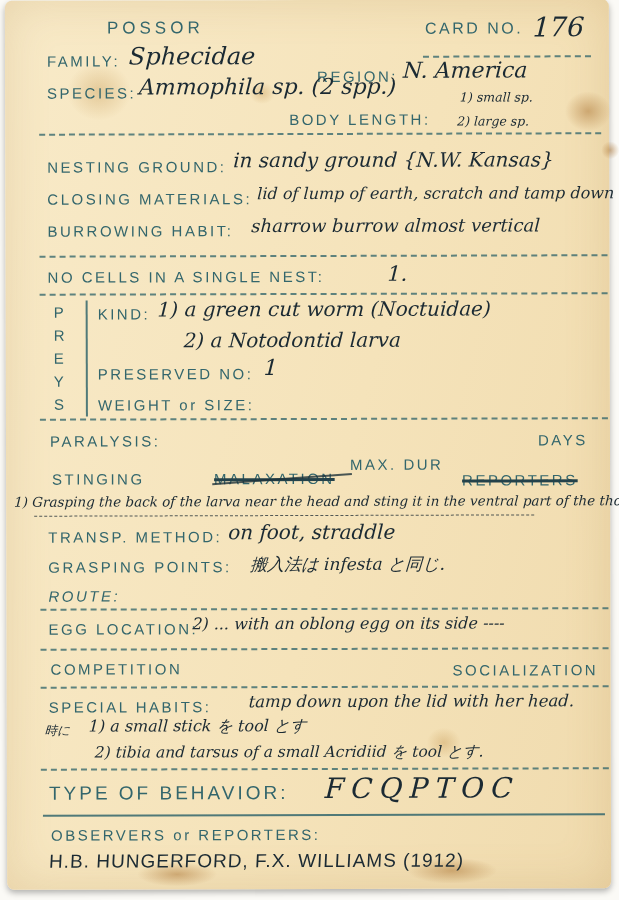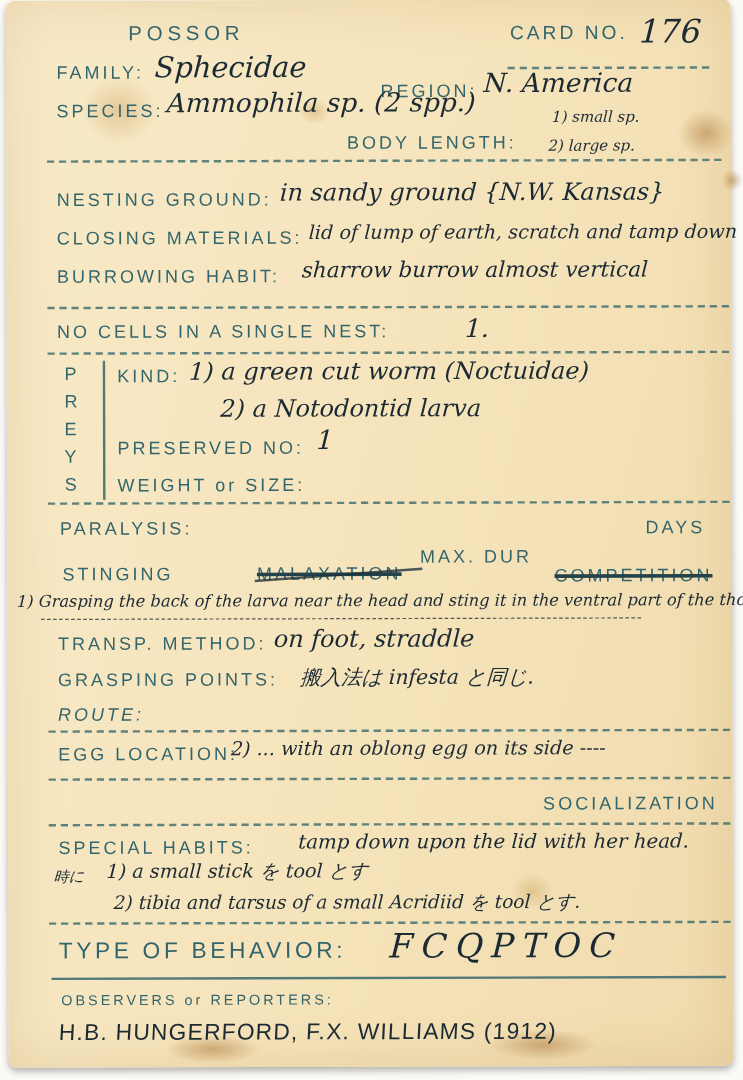--- a/index.html
+++ b/index.html
@@ -95,45 +95,46 @@
   <div class="print" style="left:92px;top:396px;">WEIGHT or SIZE:</div>
   <div class="rule" style="top:418px;left:34px;width:568px;"></div>
 
   <div class="print" style="left:44px;top:432px;">PARALYSIS:</div>
   <div class="print" style="left:344px;top:456px;">MAX. DUR</div>
   <div class="print" style="left:532px;top:432px;">DAYS</div>
 
   <div class="print" style="left:46px;top:470px;">STINGING</div>
   <div class="print strike" style="left:208px;top:470px;">MALAXATION</div>
   <div class="scribble" style="left:206px;top:478px;width:140px;transform:rotate(-4deg);"></div>
-  <div class="print strike" style="left:456px;top:472px;">COMPETITION</div>
+  <div class="print strike" style="left:456px;top:472px;">REPORTERS</div>
   <div class="hw" style="left:8px;top:493px;font-size:13.5px;">1) Grasping the back of the larva near the head and sting it in the ventral part of the thorax</div>
   <div class="rule rule-pen" style="top:515px;left:28px;width:500px;"></div>
 
   <div class="print" style="left:42px;top:528px;">TRANSP. METHOD:</div>
   <div class="hw" style="left:222px;top:520px;font-size:20px;">on foot, straddle</div>
   <div class="print" style="left:42px;top:558px;">GRASPING POINTS:</div>
   <div class="hw" style="left:244px;top:553px;font-size:17px;">搬入法は infesta と同じ.</div>
   <div class="print" style="left:42px;top:587px;font-style:italic;">ROUTE:</div>
   <div class="rule" style="top:608px;left:34px;width:568px;"></div>
 
   <div class="print" style="left:42px;top:620px;">EGG LOCATION:</div>
   <div class="hw" style="left:186px;top:614px;font-size:16px;">2) ... with an oblong egg on its side ----</div>
   <div class="rule" style="top:648px;left:34px;width:568px;"></div>
 
+  <div class="print" style="left:44px;top:660px;">COMPETITION</div>
   <div class="print" style="left:446px;top:662px;">SOCIALIZATION</div>
   <div class="rule" style="top:686px;left:34px;width:568px;"></div>
 
   <div class="print" style="left:42px;top:698px;">SPECIAL HABITS:</div>
   <div class="hw" style="left:242px;top:692px;font-size:16.5px;">tamp down upon the lid with her head.</div>
   <div class="hw hw-sm" style="left:38px;top:722px;">時に</div>
   <div class="hw" style="left:82px;top:716px;font-size:16px;">1) a small stick を tool とす</div>
   <div class="hw" style="left:88px;top:742px;font-size:15.5px;">2) tibia and tarsus of a small Acridiid を tool とす.</div>
   <div class="rule" style="top:768px;left:34px;width:568px;"></div>
 
   <div class="print" style="left:42px;top:782px;font-size:19px;letter-spacing:3px;">TYPE OF BEHAVIOR:</div>
   <div class="hw" style="left:318px;top:772px;font-size:28px;letter-spacing:7px;">FCQPTOC</div>
   <div class="rule rule-solid" style="top:814px;left:36px;width:562px;"></div>
 
-  <div class="print" style="left:44px;top:826px;font-size:12px;">OBSERVERS or REPORTERS:</div>
+  <div class="print" style="left:44px;top:826px;font-size:15px;">OBSERVERS or REPORTERS:</div>
   <div class="hw" style="left:42px;top:850px;font-size:19px;font-style:normal;font-family:'Liberation Sans',sans-serif;letter-spacing:1px;">H.B. HUNGERFORD, F.X. WILLIAMS (1912)</div>
 
 </div>
 
 </body></html>

